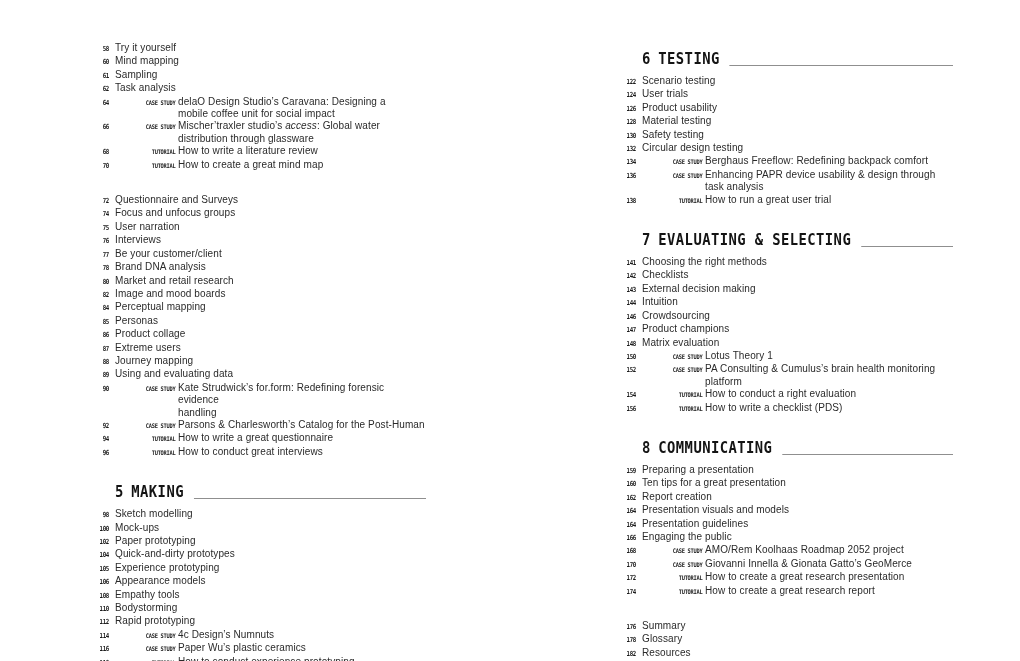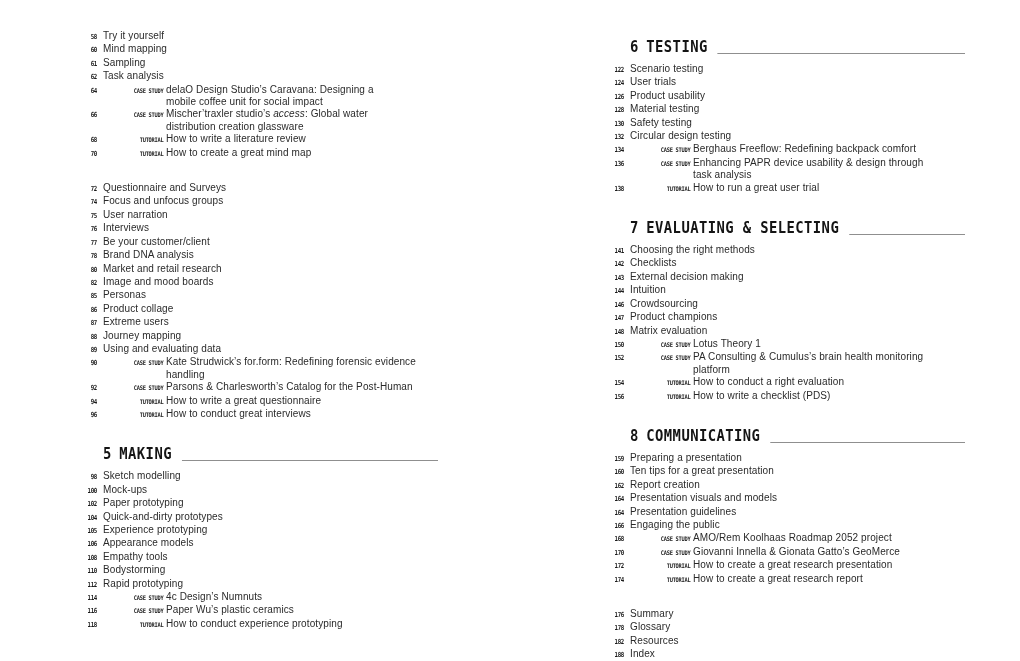--- a/index.html
+++ b/index.html
@@ -5,21 +5,21 @@
   html,body{margin:0;padding:0;}
   body{
     width:1020px;height:661px;background:#ffffff;overflow:hidden;
     font-family:"Liberation Sans",sans-serif;color:#222;
     position:relative;
   }
   .col{position:absolute;width:378px;}
   #col-left{left:60px;top:30px;}
   #col-right{left:587px;top:36px;}
 
-  .section{margin:0;}
+  .section{margin:12px;}
   .section + .section{margin-top:22px;}
 
   .heading{position:relative;height:22px;margin-left:43px;margin-bottom:5px;}
   .heading .rule{position:absolute;left:2px;right:0;bottom:4px;border-bottom:1.4px solid #8f8f8f;}
   .heading .head-text{
     position:relative;display:inline-block;background:#ffffff;
     font-family:"DejaVu Sans Mono",monospace;font-weight:bold;font-size:16.5px;
     color:#141414;letter-spacing:0.5px;white-space:nowrap;
     transform:scaleX(0.84);transform-origin:left bottom;
     padding-right:12px;line-height:22px;
@@ -82,21 +82,21 @@
           <span class="lbl">CASE STUDY</span>
           <span class="txt">delaO Design Studio’s Caravana: Designing a
 mobile coffee unit for social impact</span>
         </span>
       </div>
       <div class="row">
         <span class="pg">66</span>
         <span class="content">
           <span class="lbl">CASE STUDY</span>
           <span class="txt"><span>Mischer’traxler studio’s </span><em>access</em><span>: Global water
-distribution creation glassware</span></span>
+distribution through glassware</span></span>
         </span>
       </div>
       <div class="row">
         <span class="pg">68</span>
         <span class="content">
           <span class="lbl">TUTORIAL</span>
           <span class="txt">How to write a literature review</span>
         </span>
       </div>
       <div class="row">
@@ -147,20 +147,26 @@
       <div class="row">
         <span class="pg">80</span>
         <span class="content">
           <span class="txt">Market and retail research</span>
         </span>
       </div>
       <div class="row">
         <span class="pg">82</span>
         <span class="content">
           <span class="txt">Image and mood boards</span>
+        </span>
+      </div>
+      <div class="row">
+        <span class="pg">84</span>
+        <span class="content">
+          <span class="txt">Perceptual mapping</span>
         </span>
       </div>
       <div class="row">
         <span class="pg">85</span>
         <span class="content">
           <span class="txt">Personas</span>
         </span>
       </div>
       <div class="row">
         <span class="pg">86</span>

